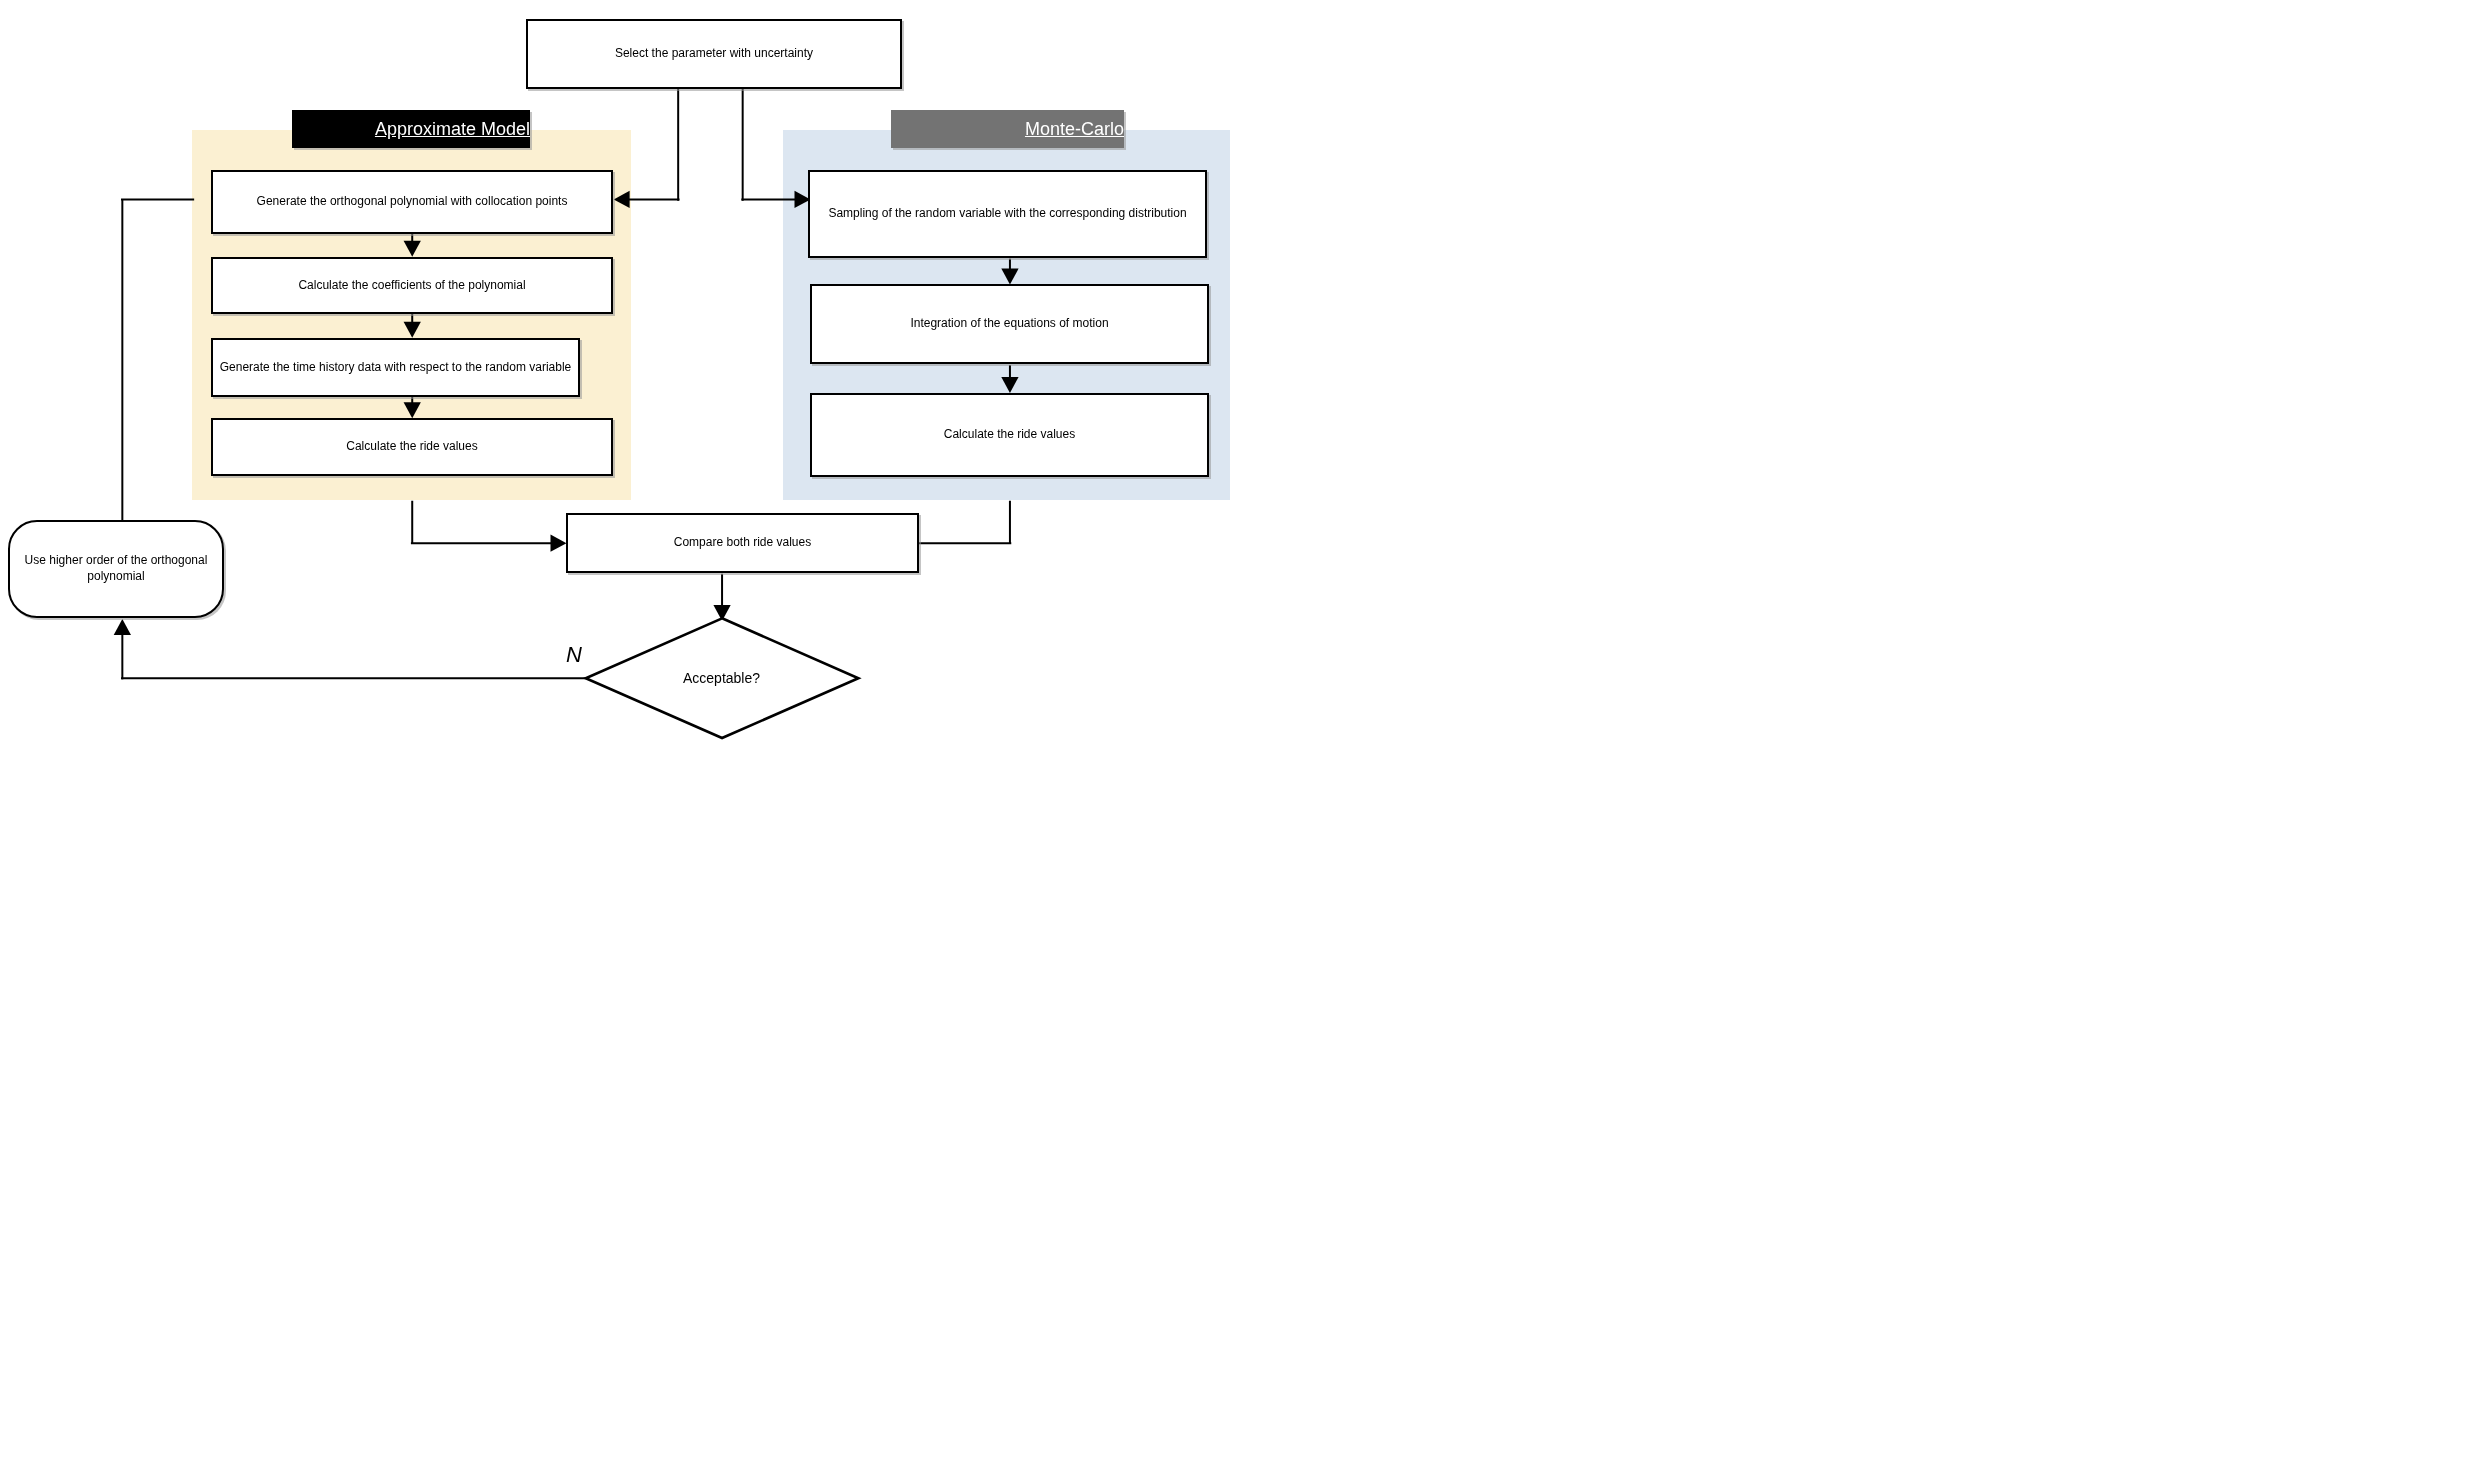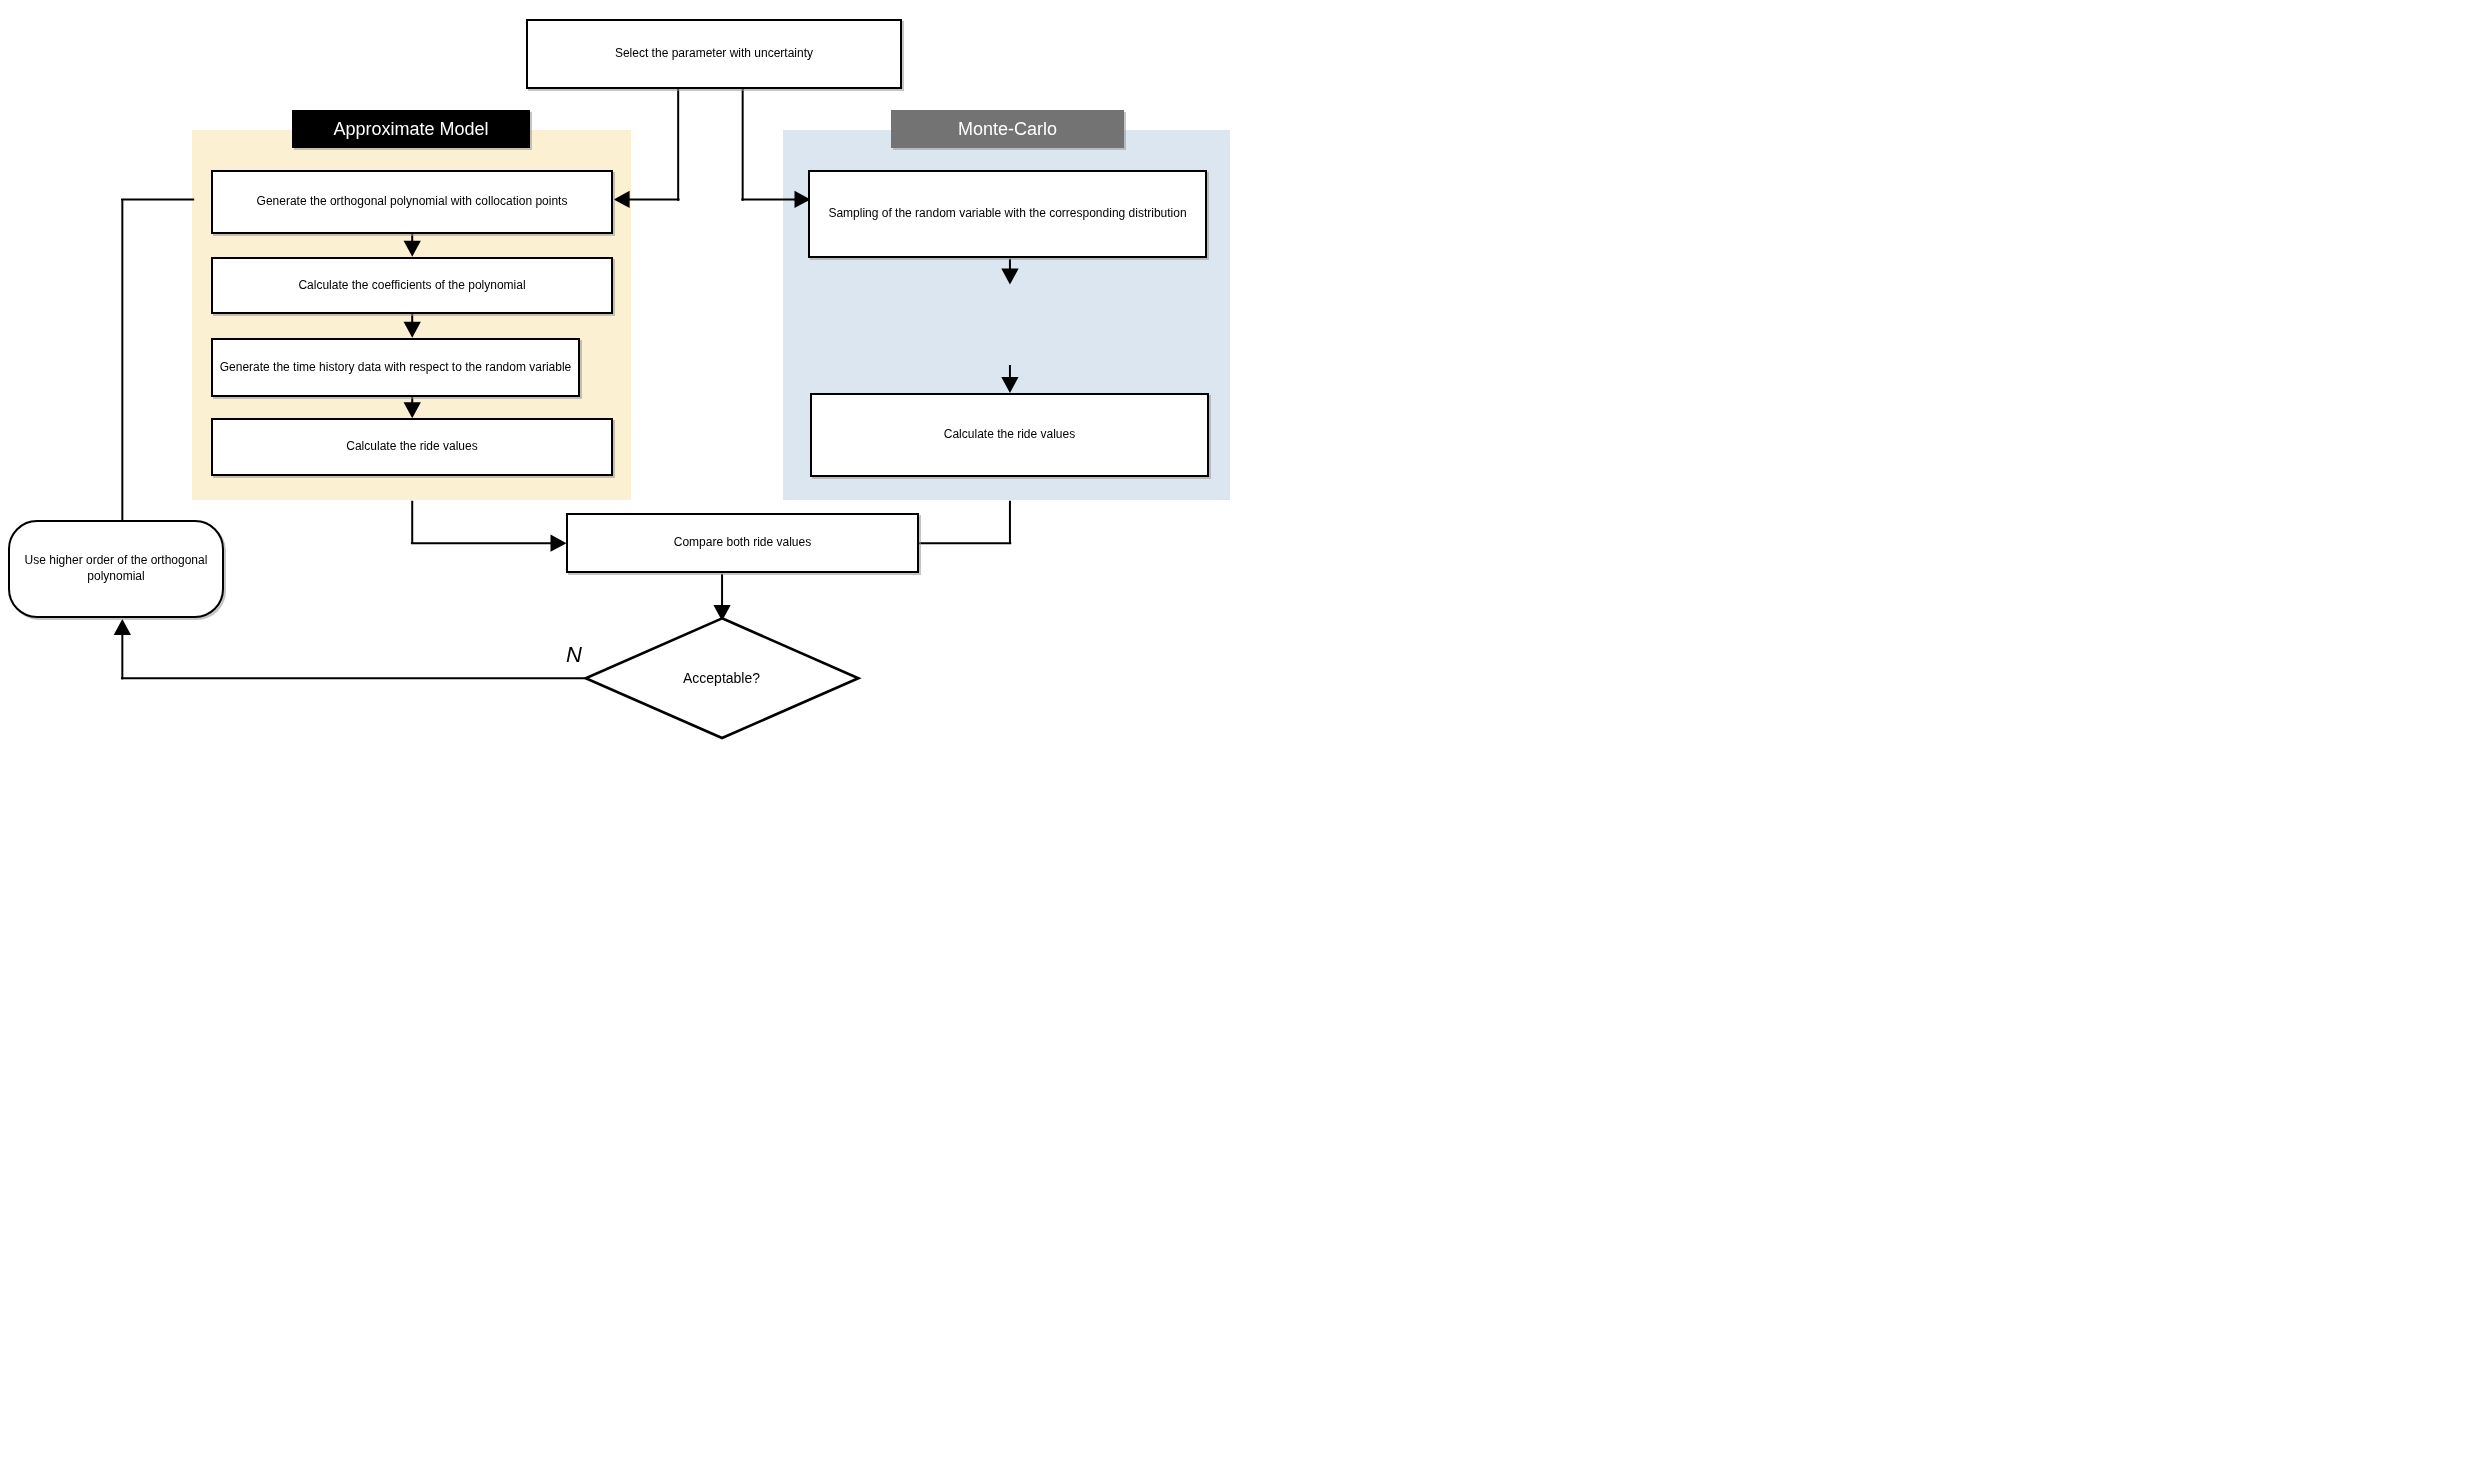--- a/index.html
+++ b/index.html
@@ -8,23 +8,24 @@
     width:1238px;height:740px;
     background:#ffffff;
     font-family:"Liberation Sans", sans-serif;
     color:#000;
     overflow:hidden;
   }
   .layer{position:absolute;left:0;top:0;width:100%;height:100%;}
   .panel{position:absolute;}
   .hdr{
     position:absolute;
-    display:flex;align-items:center;justify-content:center;
+    display:flex;align-items:center;justify-content:flex-end;
     font-size:18px;
     box-shadow:2px 2px 0 rgba(150,150,150,.55);
+    text-decoration:underline;
   }
   .node{
     position:absolute;
     background:#fff;
     border:2.7px solid #000;
     display:flex;align-items:center;justify-content:center;
     text-align:center;
     font-size:12px;line-height:1.3;
     padding:0 6.6px;
     box-sizing:border-box;
@@ -112,20 +113,23 @@
   <div class="node" style="left:211px;top:338px;width:369px;height:59px;">
     <span>Generate the time history data with respect to the random variable</span>
   </div>
   <div class="node" style="left:211px;top:418px;width:402px;height:58px;">
     <span>Calculate the ride values</span>
   </div>
 
   <div class="node" style="left:808px;top:170px;width:399px;height:88px;">
     <span>Sampling of the random variable with the corresponding distribution</span>
   </div>
+  <div class="node" style="left:810px;top:284px;width:399px;height:80px;">
+    <span>Integration of the equations of motion</span>
+  </div>
   <div class="node" style="left:810px;top:393px;width:399px;height:84px;">
     <span>Calculate the ride values</span>
   </div>
 
   <div class="node" style="left:566px;top:513px;width:353px;height:60px;">
     <span>Compare both ride values</span>
   </div>
 
   <div class="plain-label" style="left:622px;top:665px;width:199px;height:26.6px;">
     <span>Acceptable?</span>

